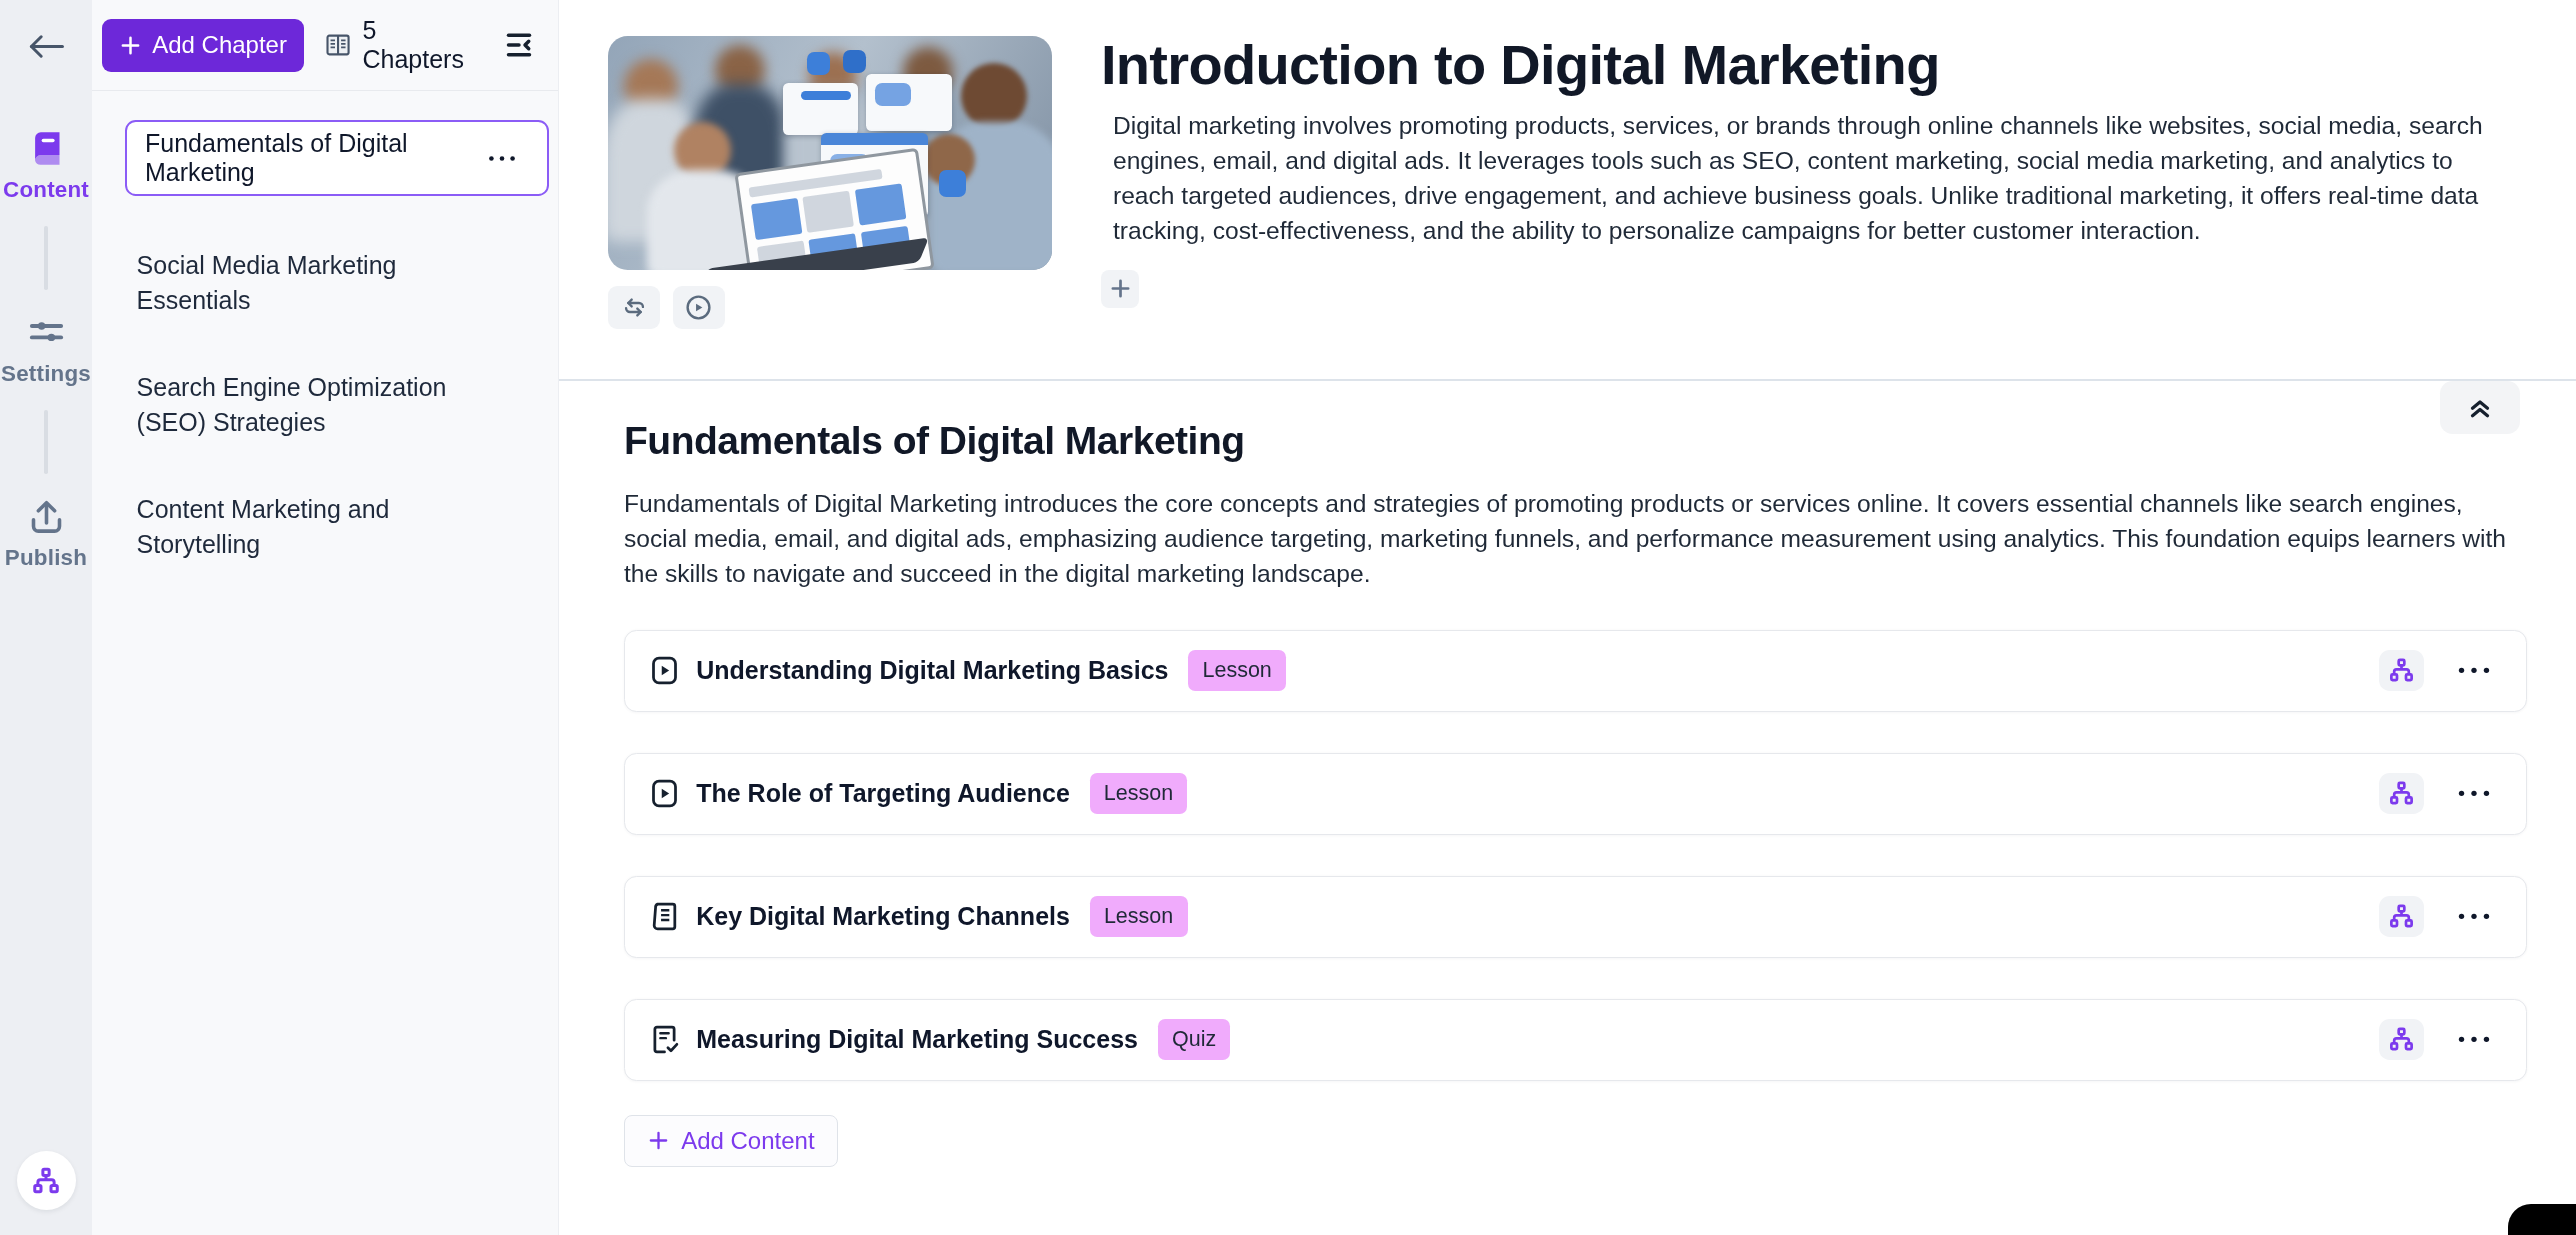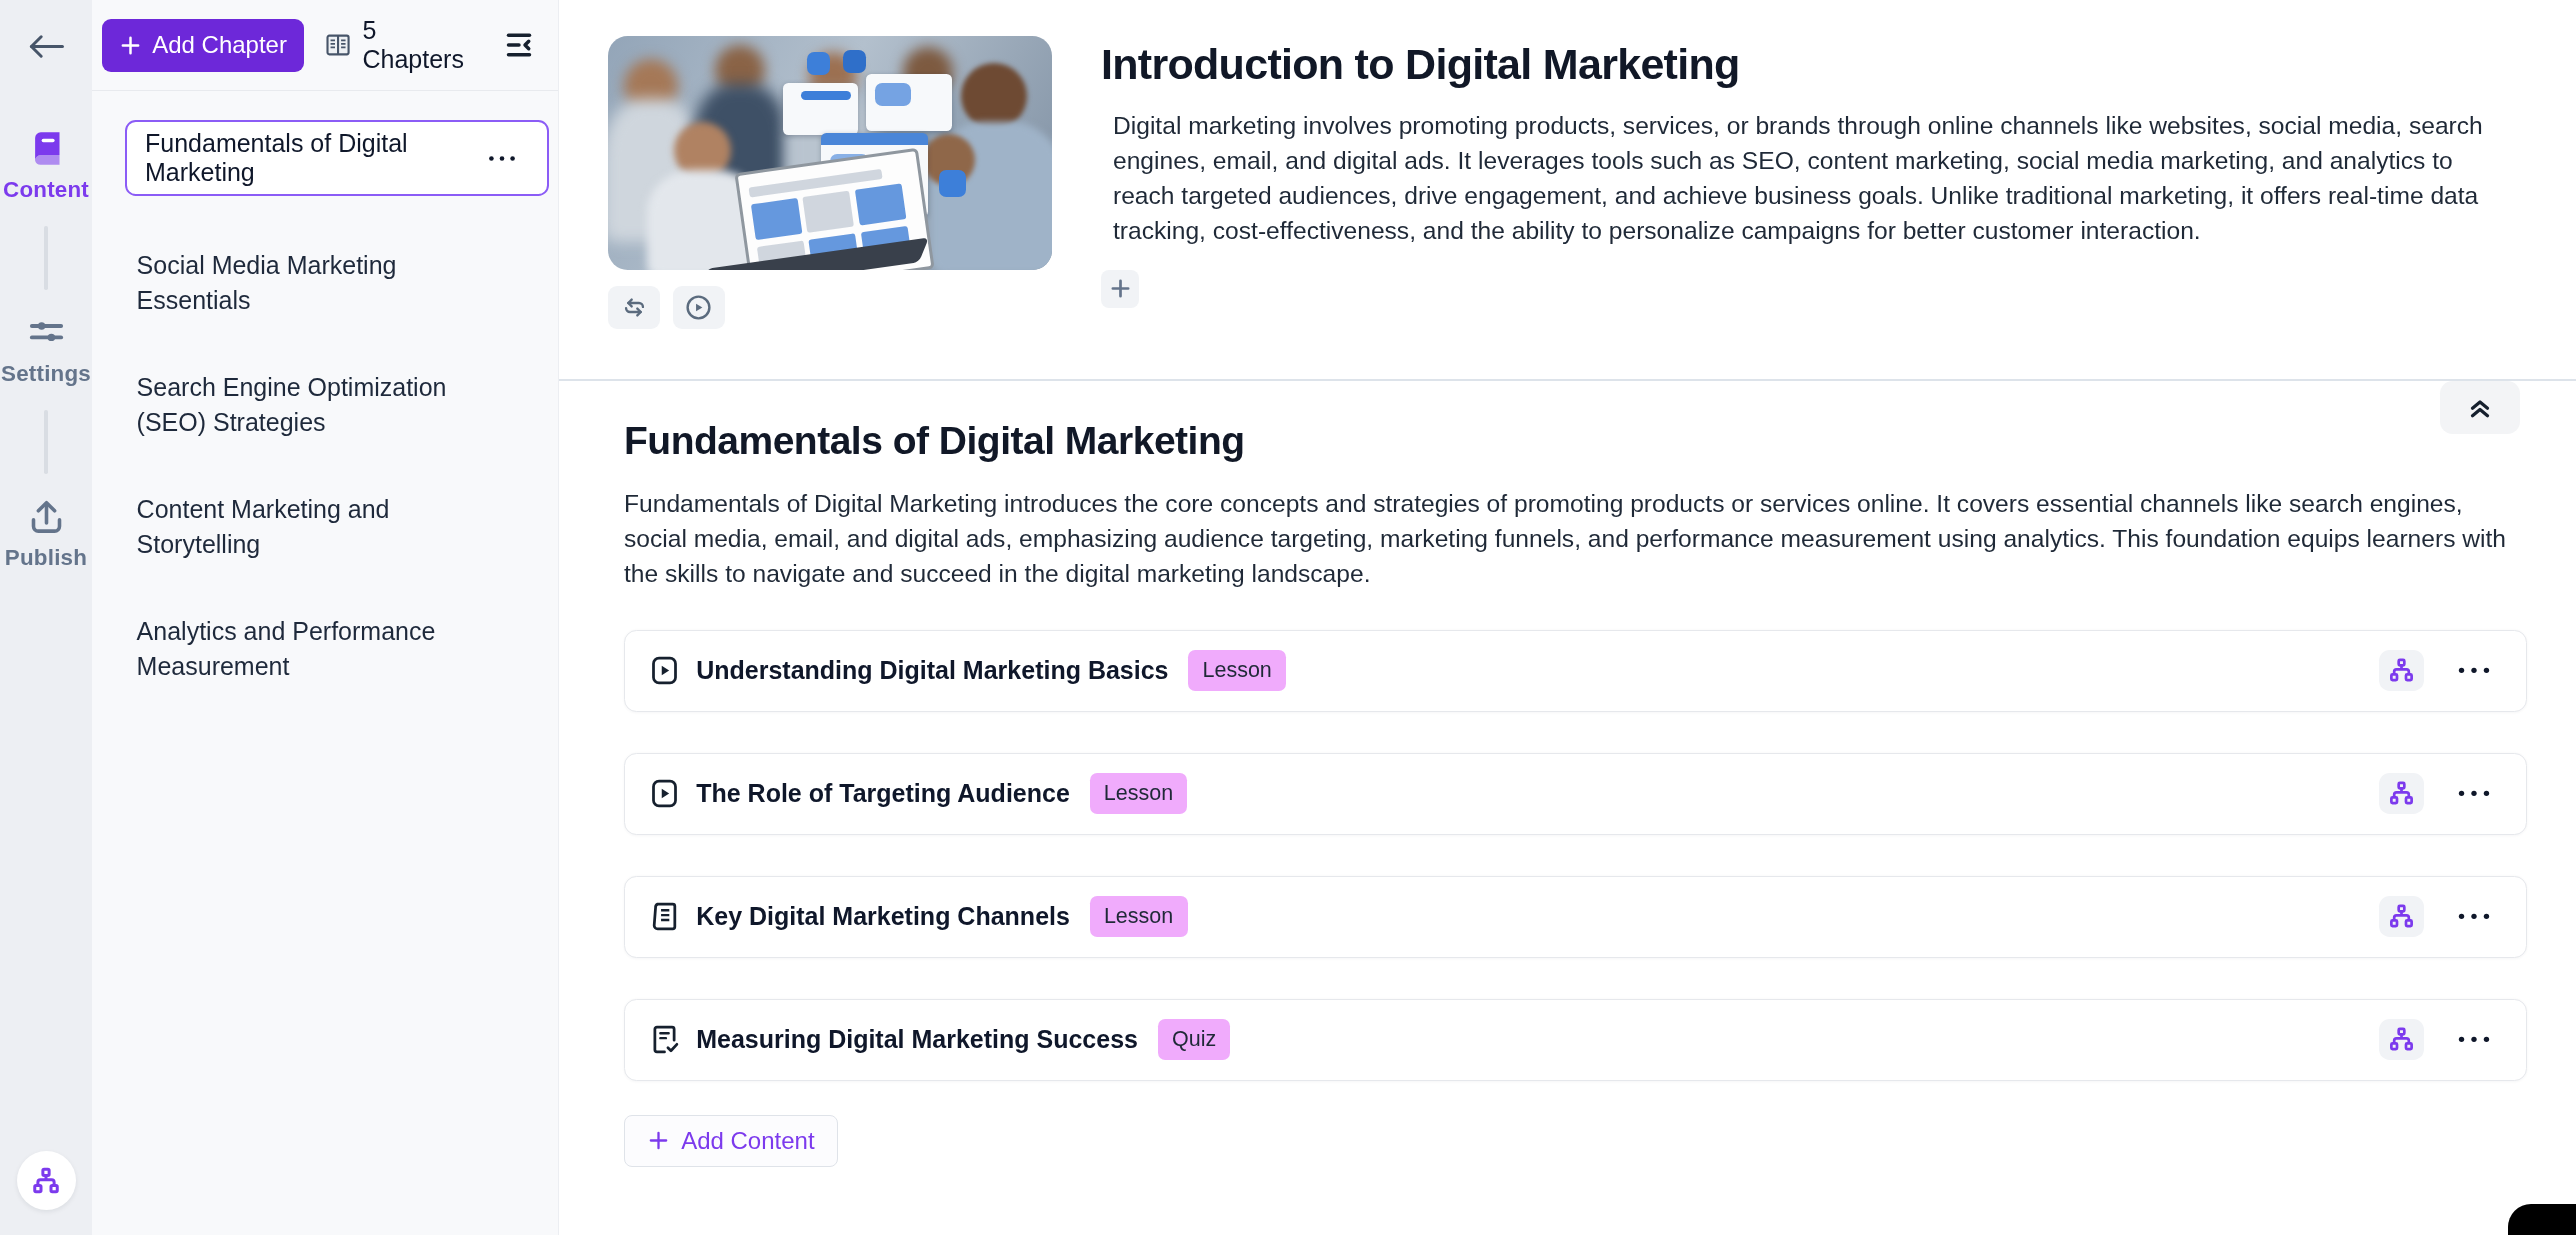--- a/index.html
+++ b/index.html
@@ -53,21 +53,21 @@
   .blue-chip{position:absolute;background:#3d7fd9;border-radius:7.2px;}
   .laptop-screen{position:absolute;background:#fdfdfd;border:3.6px solid #8f979f;border-radius:5.4px;
                  transform:rotate(-8deg);display:flex;flex-wrap:wrap;gap:5.4px;padding:12.5px 9px 5.4px;}
   .tile{width:47px;height:36px;background:#4a86d8;border-radius:2.7px;opacity:.85;}
   .tile.g{background:#c8cfd8;}
   .laptop-base{position:absolute;background:#39404b;border-radius:5.4px;transform:rotate(-8deg) skewX(-30deg);}
   .thumb-actions{display:flex;gap:12.5px;margin-top:16px;}
   .mini-sq{width:52px;height:43px;border-radius:9px;background:#f1f3f6;border:none;cursor:pointer;
            display:flex;align-items:center;justify-content:center;color:#5b6b7e;}
   .course-text{flex:1;max-width:1443px;}
-  .course-text h1{margin:5.4px 0 19.7px;font-size:43px;line-height:47px;font-weight:800;
+  .course-text h1{margin:5.4px 0 19.7px;font-size:56px;line-height:47px;font-weight:800;
                   letter-spacing:-0.7px;color:#111827;}
   .course-text p{margin:12px;font-size:24.6px;line-height:35px;color:#1f2937;}
   .plus-btn{margin-top:21.5px;width:38px;height:38px;border-radius:8px;background:#f1f3f6;border:none;
             cursor:pointer;display:flex;align-items:center;justify-content:center;color:#64748b;}
 
   .divider-wrap{position:relative;height:1.8px;}
   .section-divider{height:1.8px;background:#dde3ea;width:100%;}
   .collapse-up{position:absolute;top:1.8px;right:56px;width:80px;height:53px;background:#f3f4f6;
                border:none;border-radius:12.5px;cursor:pointer;color:#0f172a;
                display:flex;align-items:center;justify-content:center;}
@@ -185,21 +185,20 @@
           <svg width="30" height="9" viewBox="0 0 34 10">
               <circle cx="5" cy="5" r="2.6" fill="#0f172a"></circle>
               <circle cx="17" cy="5" r="2.6" fill="#0f172a"></circle>
               <circle cx="29" cy="5" r="2.6" fill="#0f172a"></circle>
             </svg>
         </button>
       </div>
       <div class="chapter-item">Social Media Marketing Essentials</div>
       <div class="chapter-item">Search Engine Optimization (SEO) Strategies</div>
       <div class="chapter-item">Content Marketing and Storytelling</div>
-      <div class="chapter-item">Analytics and Performance Measurement</div>
     </div>
   </aside>
 
   <main>
 
     <section class="course-header">
       <div class="thumb-col">
         <div class="thumb">
 
           <div class="blob" style="left:16px;top:23px;width:54px;height:54px;background:#a57857;"></div>

